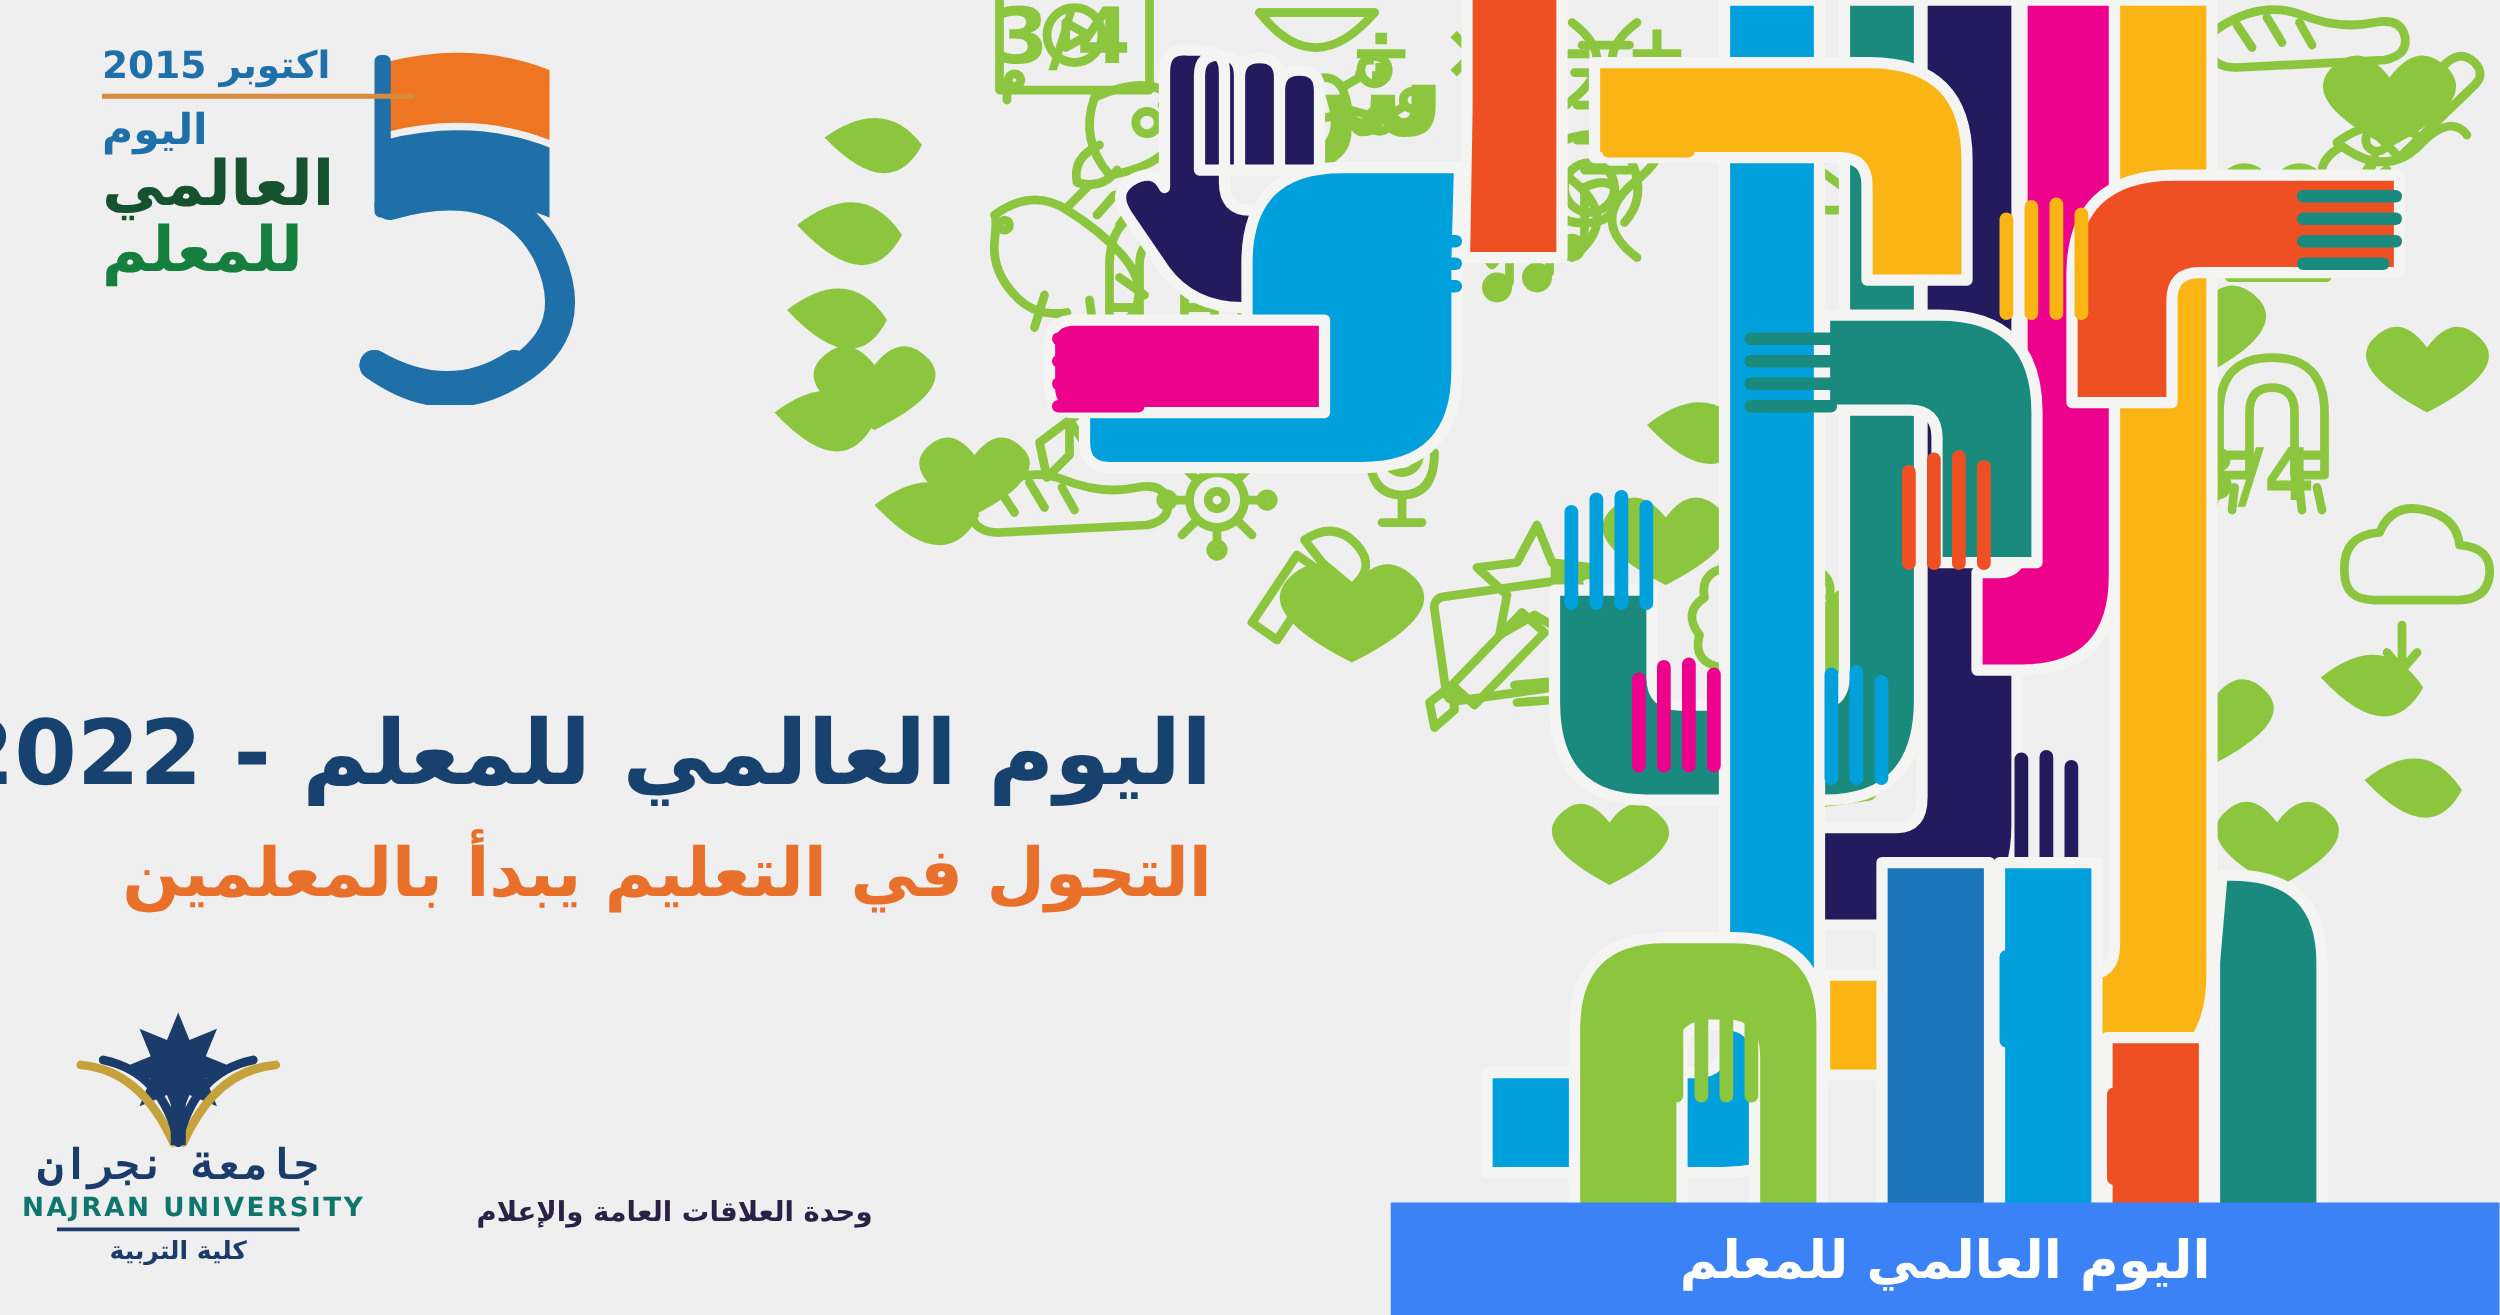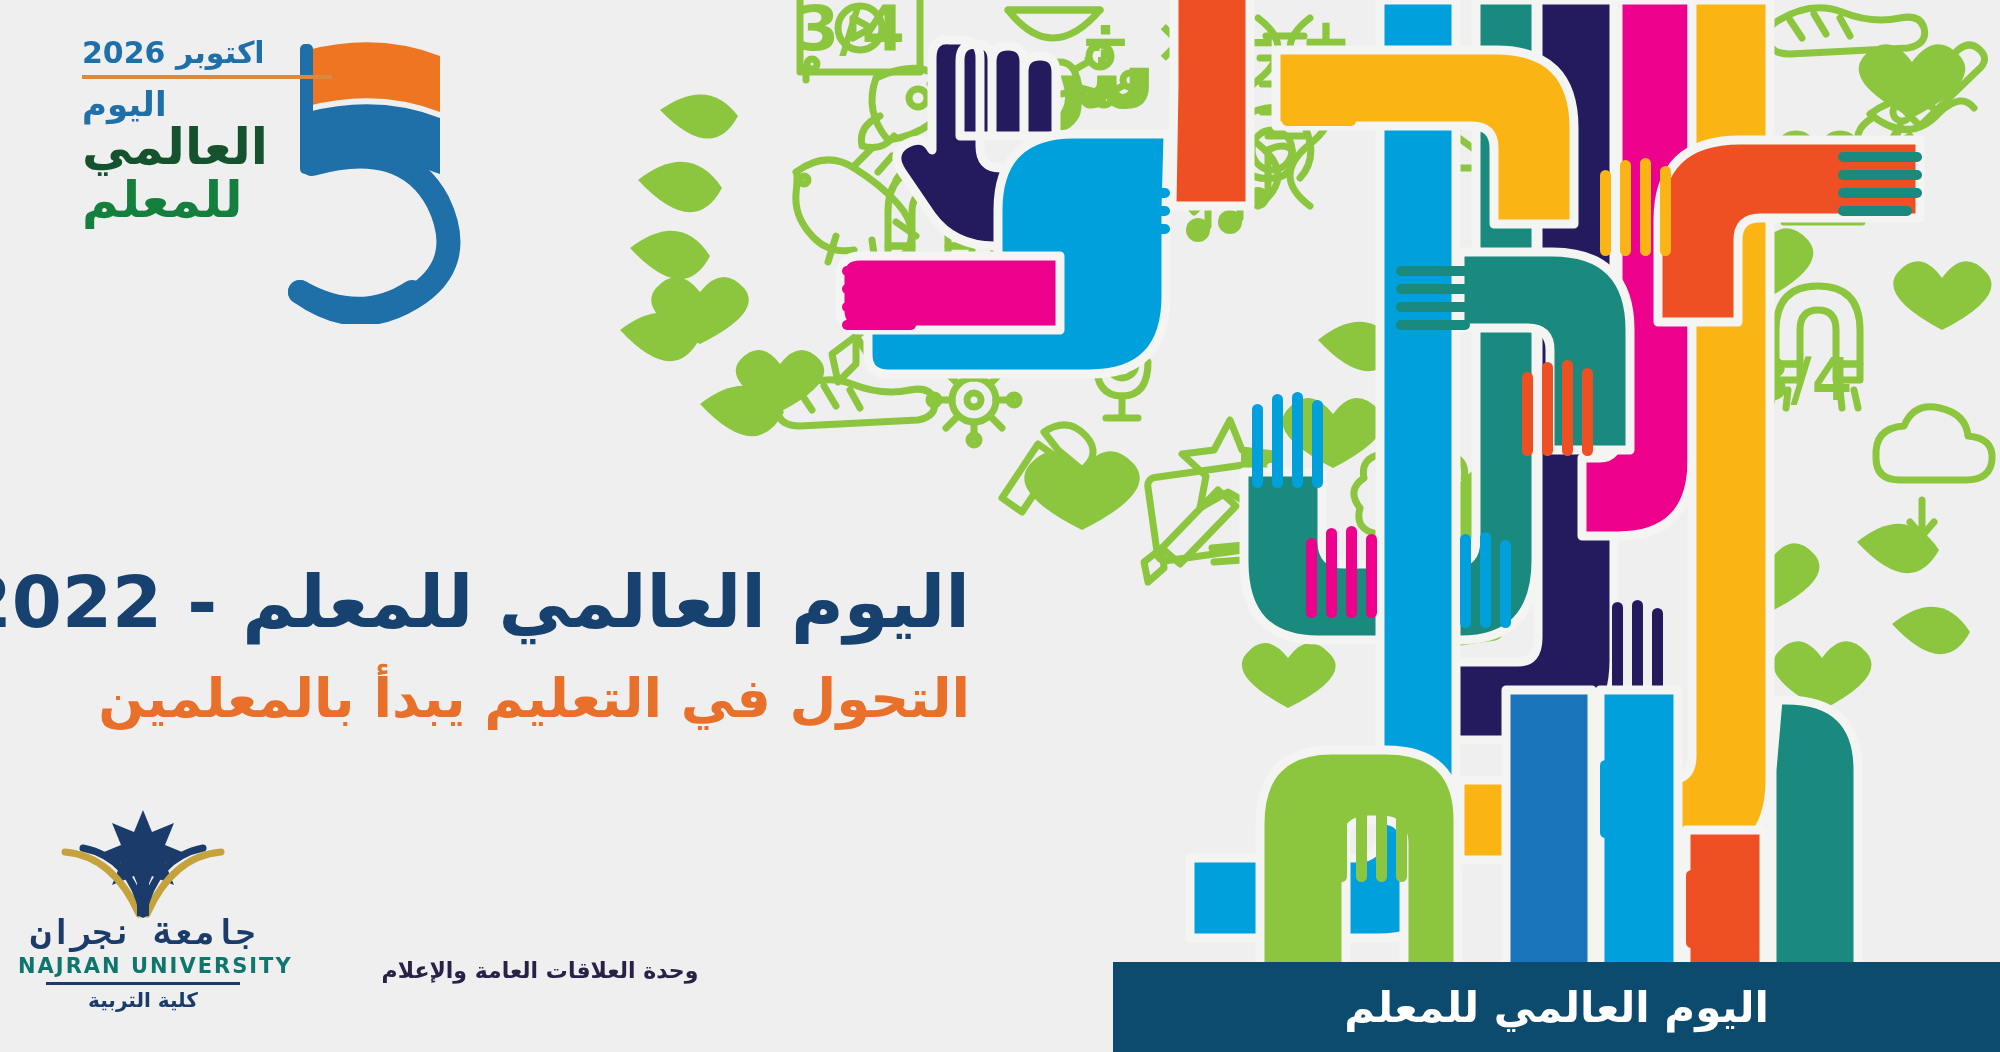--- a/index.html
+++ b/index.html
@@ -104,21 +104,21 @@
     position:absolute;left:300px;top:958px;
     width:480px;text-align:center;direction:rtl;
     font-size:22px;font-weight:bold;color:#2b2147;
     white-space:nowrap;
   }
 
   
   #banner{
     position:absolute;left:1113px;top:962px;
     width:887px;height:90px;
-    background:#0c4a6e;
+    background:#3b82f6;
     display:flex;align-items:center;justify-content:center;
     direction:rtl;
   }
   #banner .banner-text{
     color:#ffffff;font-size:42px;font-weight:bold;letter-spacing:1px;
     white-space:nowrap;
   }
 </style>
 </head>
 <body>
@@ -543,21 +543,21 @@
 
       <path d="M26 78 q70 -18 132 6 l0 56 q-62 -24 -132 -6 z" fill="#1f6fa8"></path>
 
       <rect x="18" y="10" width="13" height="130" rx="5" fill="#1f6fa8"></rect>
 
       <path d="M30 130 q92 -26 126 38 q30 62 -26 96 q-56 34 -112 -6" fill="none" stroke="#1f6fa8" stroke-width="24" stroke-linecap="round"></path>
       <path d="M18 258 q60 34 112 0" fill="none" stroke="#1f6fa8" stroke-width="24" stroke-linecap="round"></path>
     </svg>
 
     <div class="wtd-text">
-      <div class="wtd-l1">اكتوبر 2026</div>
+      <div class="wtd-l1">اكتوبر 2015</div>
       <div class="wtd-rule"></div>
       <div class="wtd-l2">اليوم</div>
       <div class="wtd-l3">العالمي</div>
       <div class="wtd-l4">للمعلم</div>
     </div>
   </div>
 
   <div id="headline">
     <div class="h-main">اليوم العالمي للمعلم - 2022</div>
     <div class="h-sub">التحول في التعليم يبدأ بالمعلمين</div>

